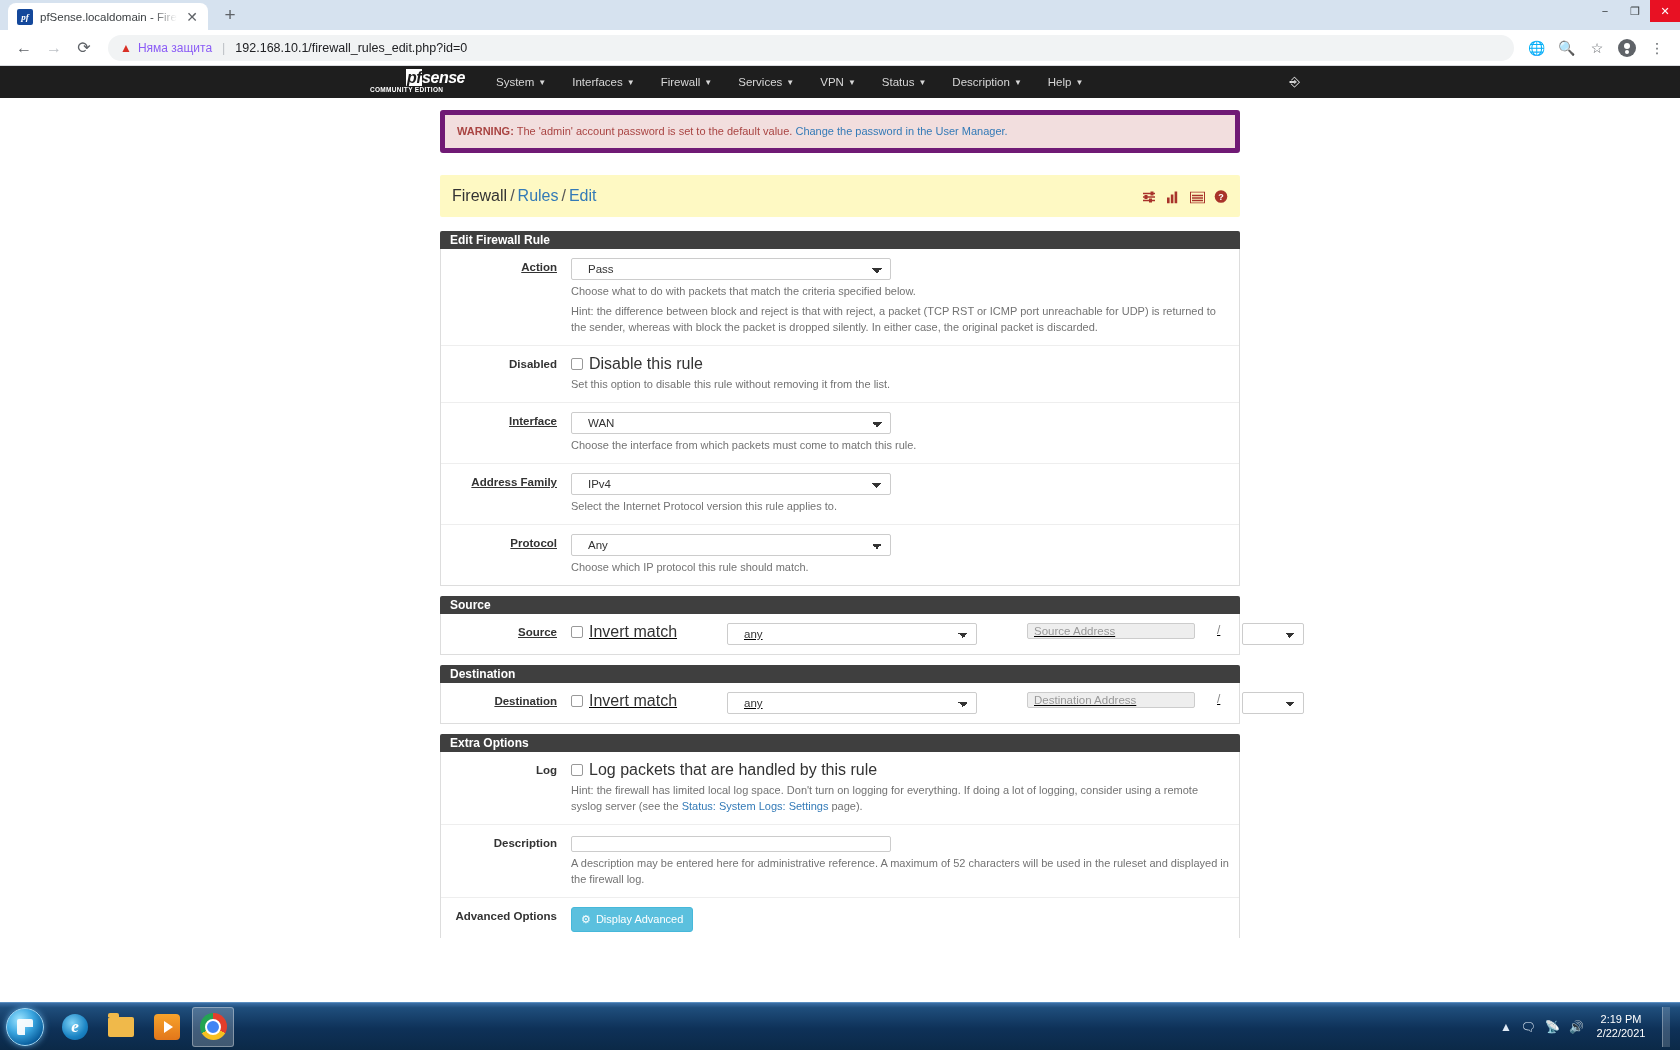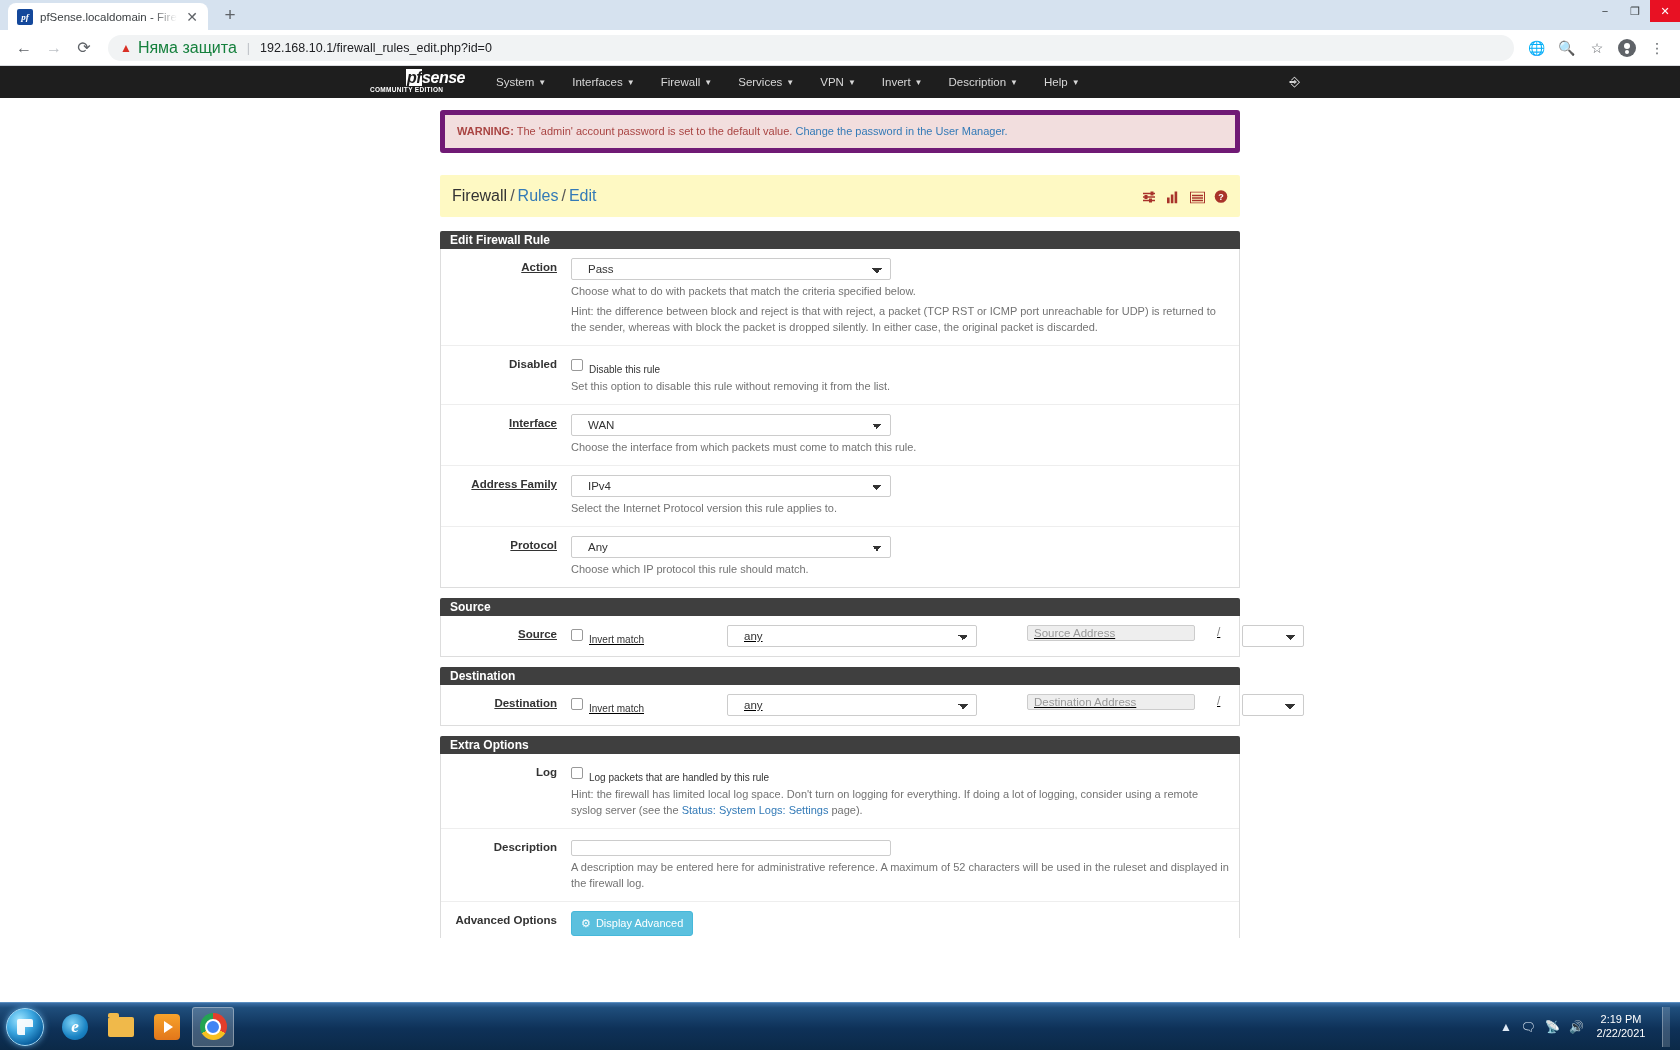--- a/index.html
+++ b/index.html
@@ -95,21 +95,21 @@
     border-radius: 13px;
     display: flex;
     align-items: center;
     padding: 0 12px;
     margin: 0 8px;
     gap: 6px;
     font-size: 12.5px;
     color: #202124;
   }
   .warn-triangle { color:#d93025; font-size: 12px; }
-  .insecure-text { color: #15803d; font-size: 16px; }
+  .insecure-text { color: #8b5cf6; font-size: 12px; }
   .omni-divider { color:#bdc1c6; margin: 0 4px; }
   .omni-url { color:#202124; font-size: 12.5px; }
   .tb-right { display:flex; align-items:center; gap:4px; }
   .tb-icon {
     width: 26px; height: 26px;
     display:flex; align-items:center; justify-content:center;
     color:#5f6368; font-size: 14px;
   }
   .avatar-ico {
     width:18px;height:18px;border-radius:50%;
@@ -263,21 +263,21 @@
     line-height: 1.45;
   }
   .help-block a { color: #337ab7; text-decoration:none; }
 
   .chk-line { display:flex; align-items:center; gap:6px; }
   input[type=checkbox].pf-chk {
     width:12px;height:12px;margin:0;
     appearance:none;-webkit-appearance:none;
     border:1px solid #999; background:#fff; border-radius:2px;
   }
-  .chk-label { font-size: 10px; color:#333;margin-top:9px; }
+  .chk-label { font-size: 16px; color:#333; }
 
   .inline-row { display:flex; align-items:flex-start; gap: 16px; text-decoration: underline; }
   .inline-row .ckbox { display:flex;align-items:center;gap:6px; width: 140px; }
 
   .txt-input {
     height: 16px;
     font-size: 11.5px;
     border: 1px solid #ccc;
     border-radius: 2px;
     padding: 2px 6px;
@@ -422,21 +422,21 @@
       <div class="pf-logo">
         <div class="pf-logo-main"><span class="pf-box">pf</span><span>sense</span></div>
         <div class="pf-logo-sub">COMMUNITY EDITION</div>
       </div>
       <div class="pf-menu">
         <div class="pf-menu-item"><span>System</span><span class="caret">▼</span></div>
         <div class="pf-menu-item"><span>Interfaces</span><span class="caret">▼</span></div>
         <div class="pf-menu-item"><span>Firewall</span><span class="caret">▼</span></div>
         <div class="pf-menu-item"><span>Services</span><span class="caret">▼</span></div>
         <div class="pf-menu-item"><span>VPN</span><span class="caret">▼</span></div>
-        <div class="pf-menu-item"><span>Invert</span><span class="caret">▼</span></div>
+        <div class="pf-menu-item"><span>Status</span><span class="caret">▼</span></div>
         <div class="pf-menu-item"><span>Description</span><span class="caret">▼</span></div>
         <div class="pf-menu-item"><span>Help</span><span class="caret">▼</span></div>
       </div>
       <div class="pf-logout">⎆</div>
     </div>
 
     <div class="pf-page">
 
       <div class="alert-warn">
         <b>WARNING:</b><span> The 'admin' account password is set to the default value. </span><a href="#">Change the password in the User Manager.</a>

